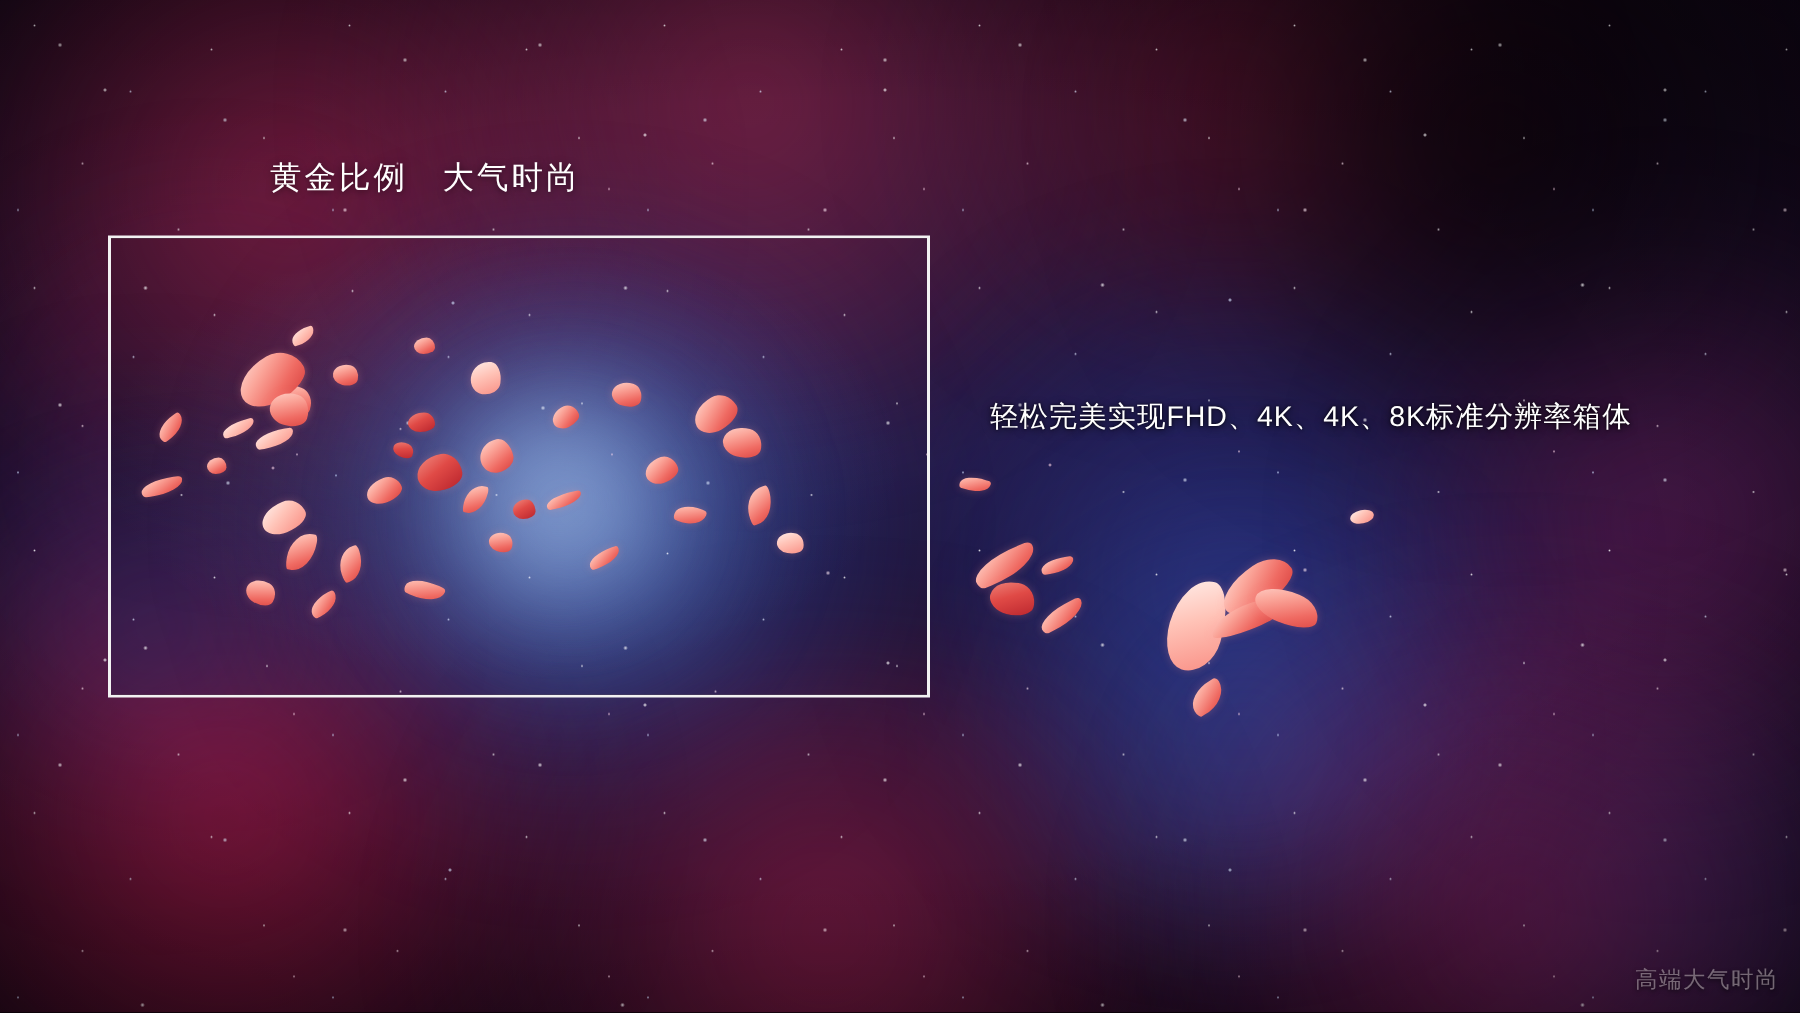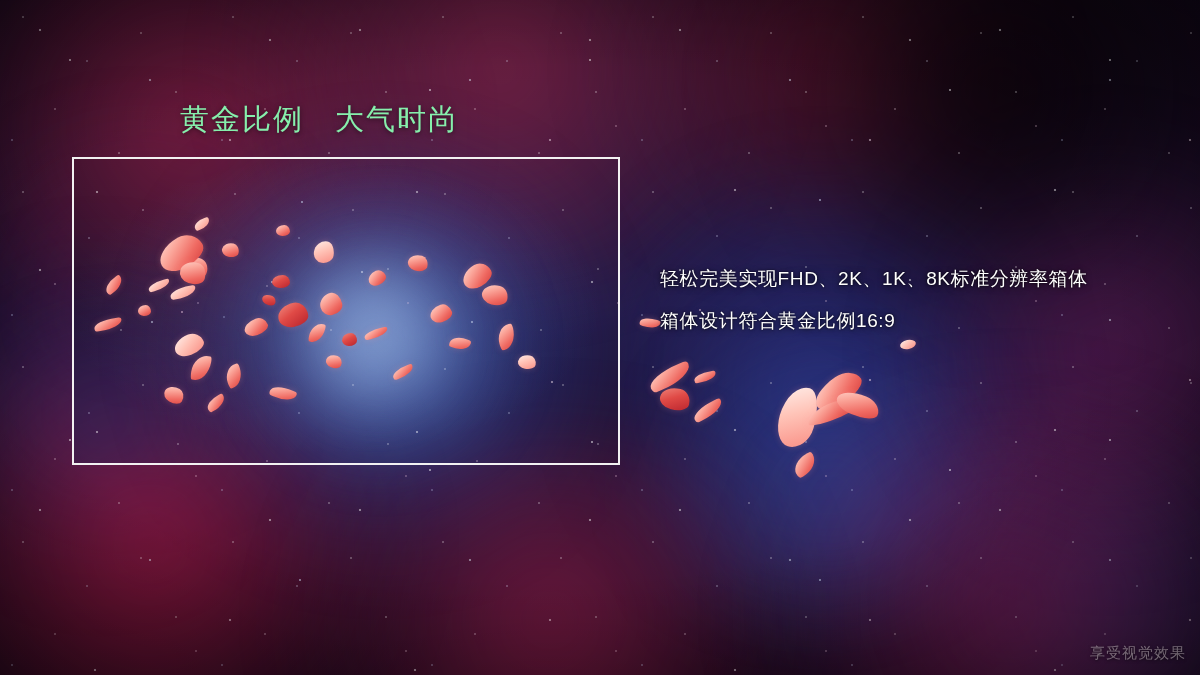--- a/index.html
+++ b/index.html
@@ -107,22 +107,22 @@
   }
   .p-oval{border-radius:60% 40% 55% 45% / 55% 60% 40% 45%;}
   .p-leaf{border-radius:80% 10% 80% 10% / 70% 20% 80% 30%;}
   .p-crescent{border-radius:70% 30% 60% 40% / 80% 70% 30% 20%;}
   .p-dark{background:linear-gradient(150deg,#f08a80 0%,#e04a46 45%,#b8232c 100%);}
   .p-light{background:linear-gradient(150deg,#fff0ec 0%,#ffc3b7 45%,#f98d83 100%);}
 
   
   #title{
     position:absolute;left:180px;top:102px;
-    font-size:29px;line-height:34px;
-    color:#86efac;
+    font-size:21px;line-height:34px;
+    color:#ffffff;
     letter-spacing:2px;
     white-space:pre;
     text-shadow:0 1px 5px rgba(0,0,0,.55);
   }
   #body-text{
     position:absolute;left:660px;top:258px;
     font-size:19px;line-height:42px;
     color:#ffffff;
     letter-spacing:.6px;
     white-space:nowrap;
@@ -239,19 +239,18 @@
   </div>
 
   <div>
     <div class="petal p-oval" style="left:158px;top:238px;width:46px;height:30px;transform:rotate(-30deg);"></div>
     <div class="petal p-oval" style="left:180px;top:262px;width:26px;height:22px;transform:rotate(18deg);"></div>
   </div>
 
   <div id="title">黄金比例　大气时尚</div>
 
   <div id="body-text">
-    <span class="line">轻松完美实现FHD、2K、1K、8K标准分辨率箱体</span>
-    <span class="line">箱体设计符合黄金比例16:9</span>
-  </div>
-
-  <div id="watermark">享受视觉效果</div>
+    <span class="line">轻松完美实现FHD、4K、4K、8K标准分辨率箱体</span>
+  </div>
+
+  <div id="watermark">高端大气时尚</div>
 
 </div>
 
 </body></html>

